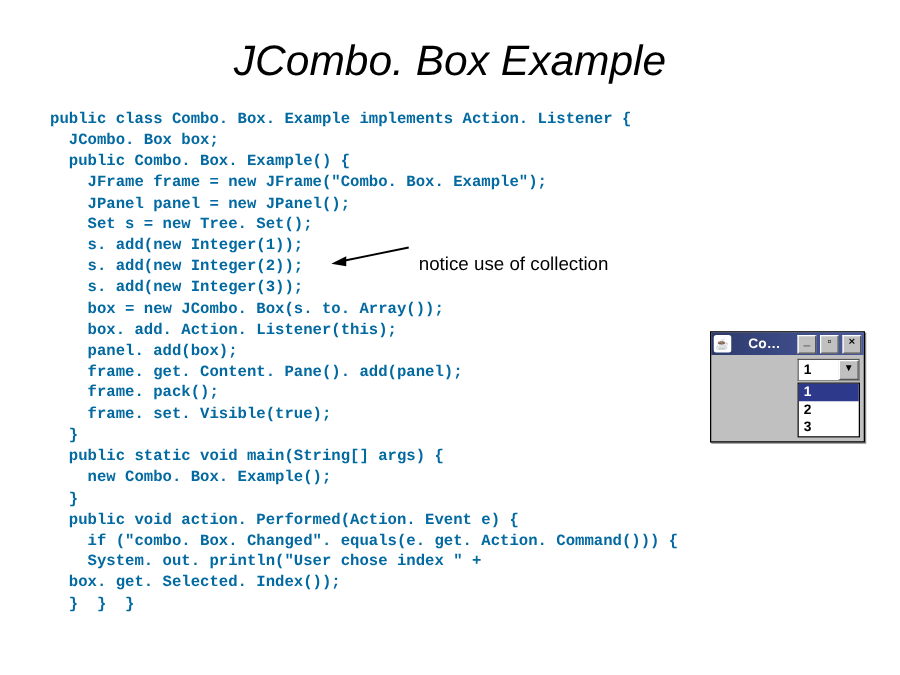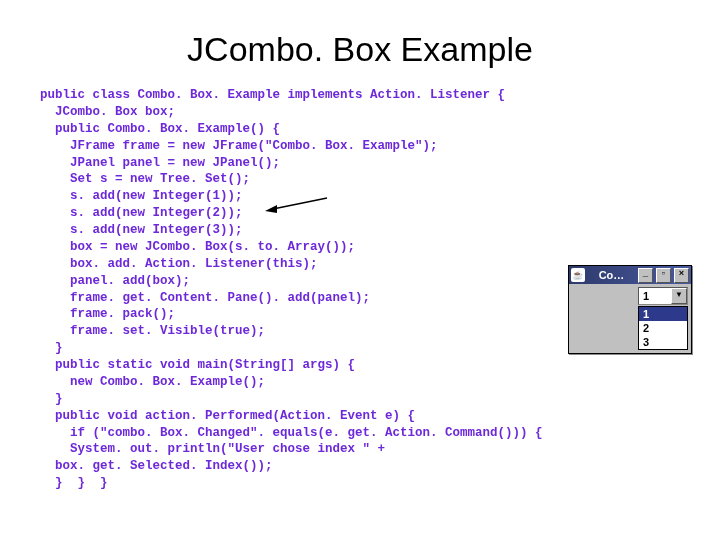--- a/index.html
+++ b/index.html
@@ -17,28 +17,29 @@
     box-sizing: border-box;
     width: 720px;
     height: 540px;
     position: relative;
   }
   .title {
     font-size: 34px;
     text-align: center;
     margin: 10px 0 18px 0;
     font-weight: normal;
+    font-style: italic;
   }
   .code {
     font-family: "Courier New", Courier, monospace;
     font-size: 12.5px;
     font-weight: bold;
     white-space: pre;
     line-height: 1.35;
-    color: #6d28d9;
+    color: #0369a1;
   }
   .annotation {
     position: absolute;
     left: 335px;
     top: 203px;
     font-size: 15px;
     font-family: Arial, sans-serif;
     color: #000;
   }
   .arrow {
@@ -179,20 +180,21 @@
     if ("combo. Box. Changed". equals(e. get. Action. Command())) {
     System. out. println("User chose index " +
   box. get. Selected. Index());
   }  }  }</div>
 
   <svg class="arrow" viewBox="0 0 65 20">
     <line x1="62" y1="3" x2="8" y2="14" stroke="#000" stroke-width="1.5"></line>
     <polygon points="0,16 12,10 12,18" fill="#000"></polygon>
   </svg>
 
+  <div class="annotation">notice use of collection</div>
 
   <div class="window">
     <div class="window-titlebar">
       <span class="coffee">☕</span>
       <span class="wtitle">Co…</span>
       <span class="wbtn">_</span>
       <span class="wbtn">▫</span>
       <span class="wbtn">×</span>
     </div>
     <div class="window-body">

